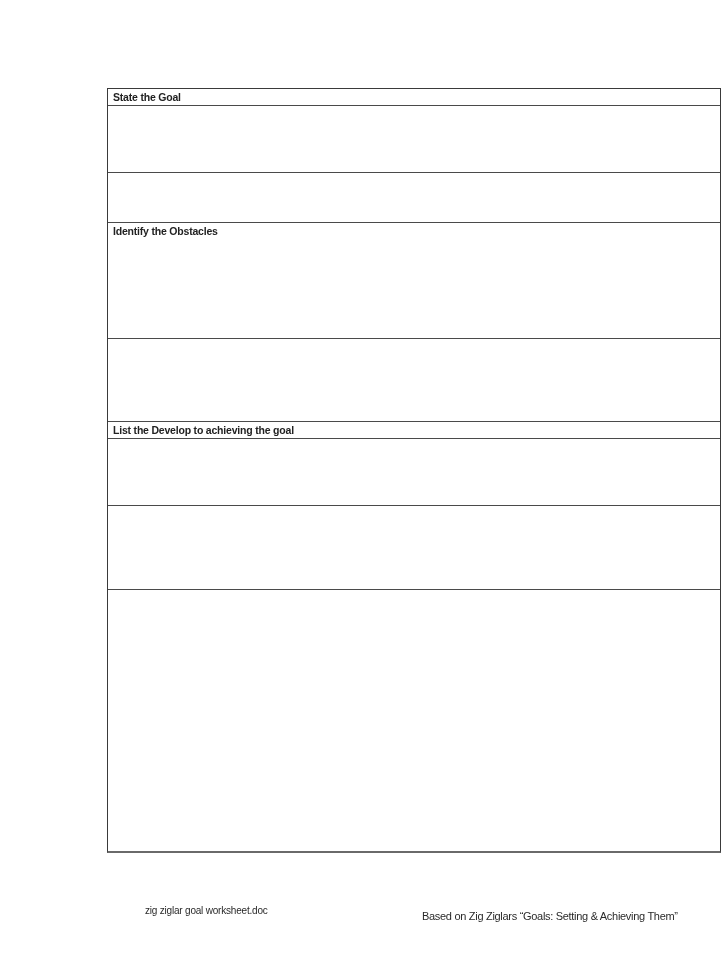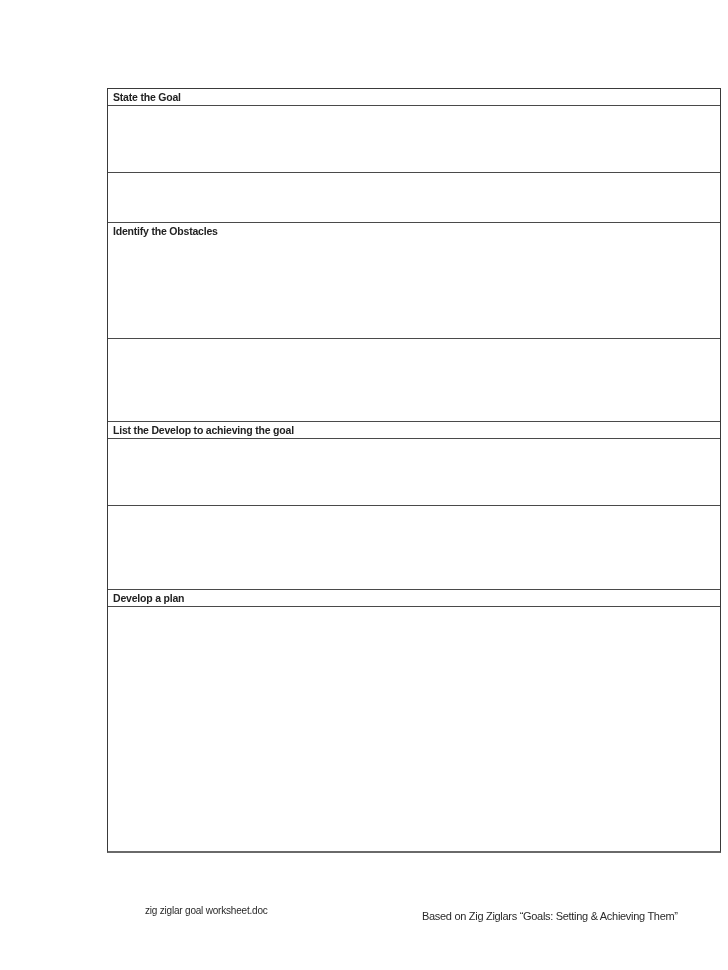--- a/index.html
+++ b/index.html
@@ -90,21 +90,20 @@
     <div class="row row-header no-sep" style="top:134px; height:17px;">Identify the Obstacles</div>
     <div class="row row-body" style="top:151px; height:99px;"></div>
 
     <div class="row row-body" style="top:267px; height:66px;"></div>
 
     <div class="row row-header" style="top:333px; height:17px;">List the Develop to achieving the goal</div>
     <div class="row row-body" style="top:350px; height:67px;"></div>
 
     <div class="row row-body" style="top:434px; height:67px;"></div>
 
-    <div class="row row-header" style="top:501px; height:17px;">Develop a plan</div>
     <div class="row row-body last" style="top:518px; height:244px;"></div>
 
   </div>
 
   <div class="footer-left">zig ziglar goal worksheet.doc</div>
   <div class="footer-right">Based on Zig Ziglars “Goals: Setting &amp; Achieving Them”</div>
 
 </div>
 
 </body></html>

